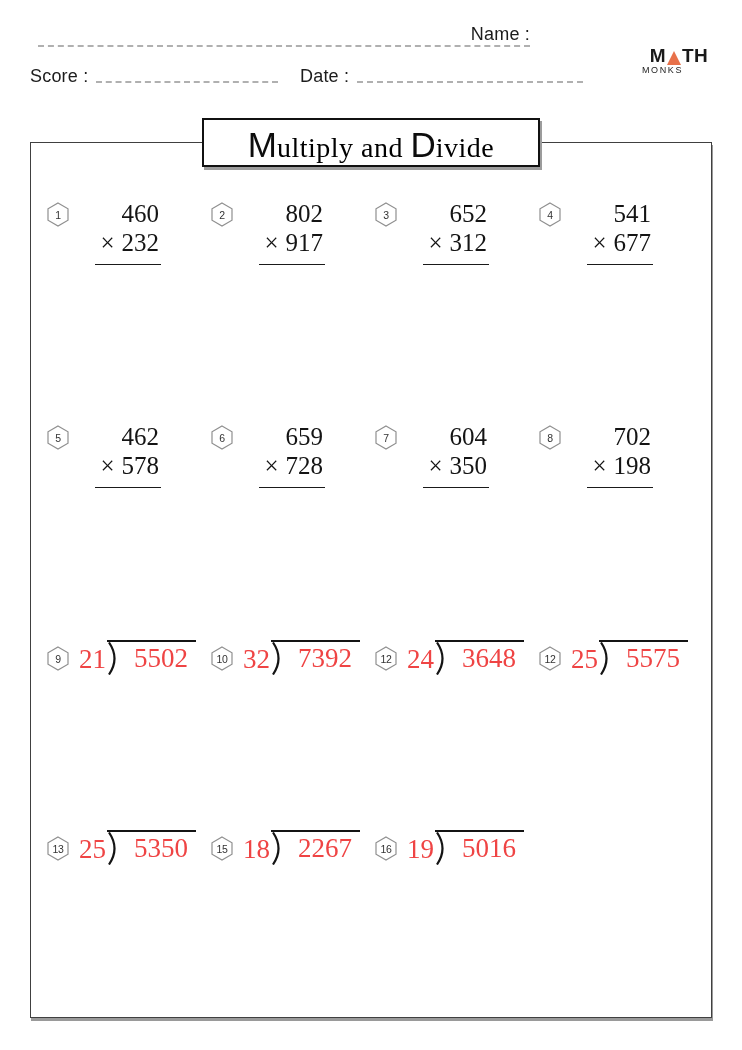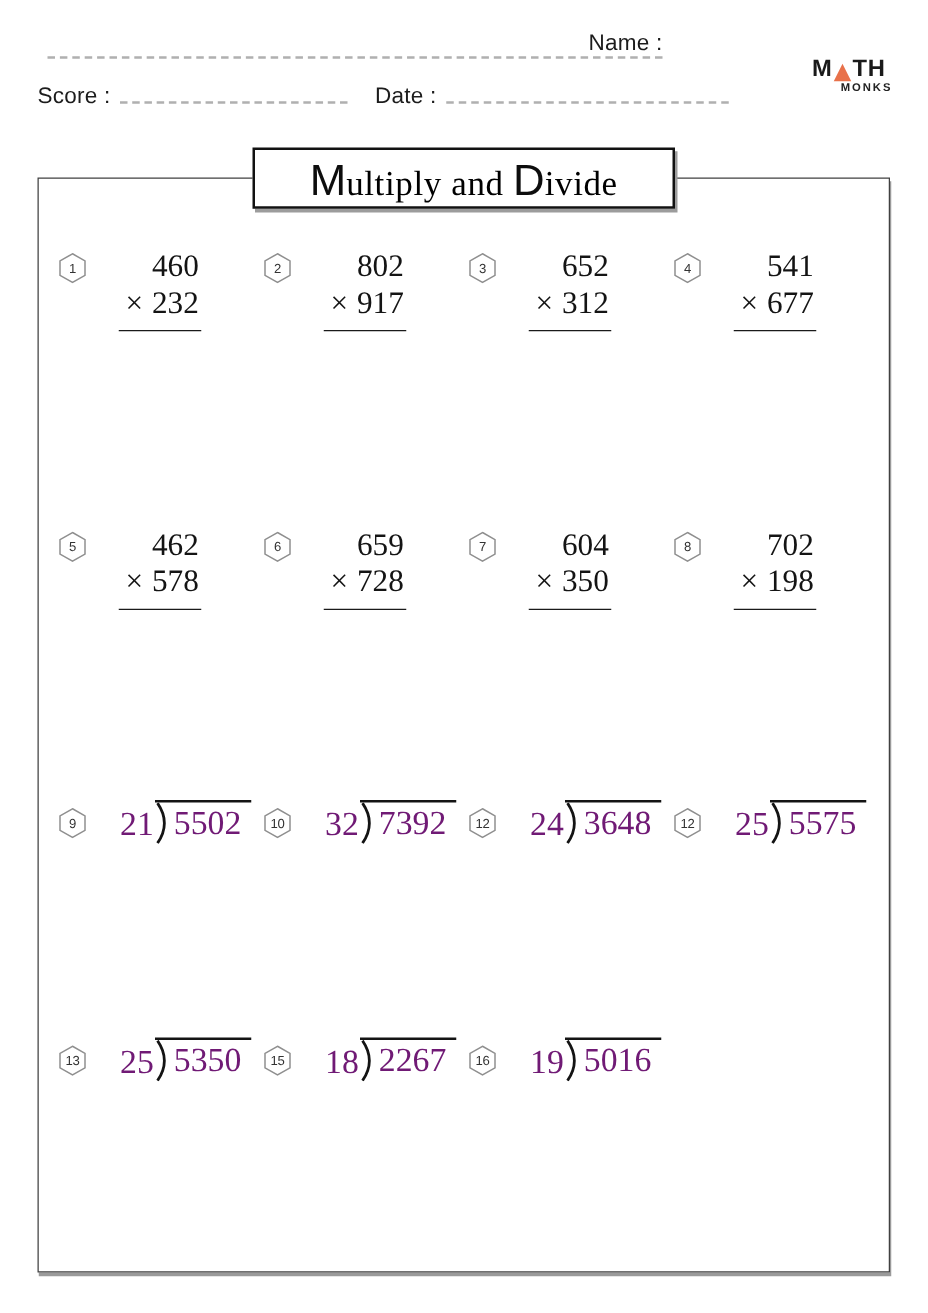--- a/index.html
+++ b/index.html
@@ -15,22 +15,22 @@
   #score-field{left:30px;top:66px;}
   #score-field .dash{width:182px;}
   #date-field{left:300px;top:66px;}
   #date-field .dash{width:226px;}
 
   .logo{position:absolute;right:26px;top:46px;width:74px;}
   .logo-top{display:flex;align-items:flex-end;justify-content:center;
             font-weight:700;font-size:19px;letter-spacing:.5px;color:#1a1a1a;line-height:20px;}
   .tri{width:0;height:0;border-left:7.5px solid transparent;border-right:7.5px solid transparent;
        border-bottom:14px solid #e8714a;margin:0 1px 1px 1px;}
-  .logo-bottom{font-weight:700;font-size:9px;letter-spacing:1.6px;color:#222;
-               text-align:right;margin-top:-1px;padding-right:2px;}
+  .logo-bottom{font-weight:400;font-size:9px;letter-spacing:1.6px;color:#222;
+               text-align:left;margin-top:-1px;padding-right:2px;}
 
   
   .box{position:absolute;left:30px;top:142px;width:682px;height:876px;box-sizing:border-box;
        border:1.5px solid #404040;background:#fff;box-shadow:1px 3px 0 #9a9a9a;}
   .title-box{position:absolute;left:50%;transform:translateX(-50%);top:-25px;
              width:338px;height:49px;box-sizing:border-box;background:#fff;
              border:2px solid #111;box-shadow:2px 3px 0 #9c9c9c;
              display:flex;justify-content:center;align-items:baseline;padding-top:5px;white-space:pre;}
   .title-box .cap{font-family:"Liberation Sans",sans-serif;font-weight:400;font-size:35px;color:#0d0d0d;}
   .title-box .st{font-family:"Liberation Serif",serif;font-size:28px;letter-spacing:.5px;color:#000000;white-space:pre;}
@@ -51,25 +51,25 @@
 
   
   .problem.mult .badge{margin-top:3px;}
   .m-body{margin-left:12px;width:78px;text-align:right;
           font-family:"Liberation Serif",serif;font-size:25px;line-height:29px;color:#141414;}
   .m-times{margin-right:7px;}
   .answer-line{margin:7px -2px 0 auto;width:66px;border-bottom:1.6px solid #1a1a1a;height:0;}
 
   
   .problem.div .badge{margin-top:6px;}
-  .d-body{margin-left:27px;display:flex;align-items:flex-start;
-          font-family:"Liberation Serif",serif;color:#701a75;}
+  .d-body{margin-left:10px;display:flex;align-items:flex-start;
+          font-family:"Liberation Serif",serif;color:#ef4444;}
   .divisor{font-size:27px;line-height:32px;padding-top:3px;}
   .bracket{display:flex;align-items:flex-start;border-top:2.6px solid #141414;
-           padding:0 8px 0 0;margin-left:1px;}
+           padding:0 8px 0 0;margin-left:1px;gap:12px;}
   .paren{display:block;margin:0 2px 0 0;}
   .dividend{font-size:27px;line-height:32px;}
 </style>
 </head>
 <body>
 
 <div class="page">
 
   <div class="field" id="name-field">
     <span class="label">Name :</span>

